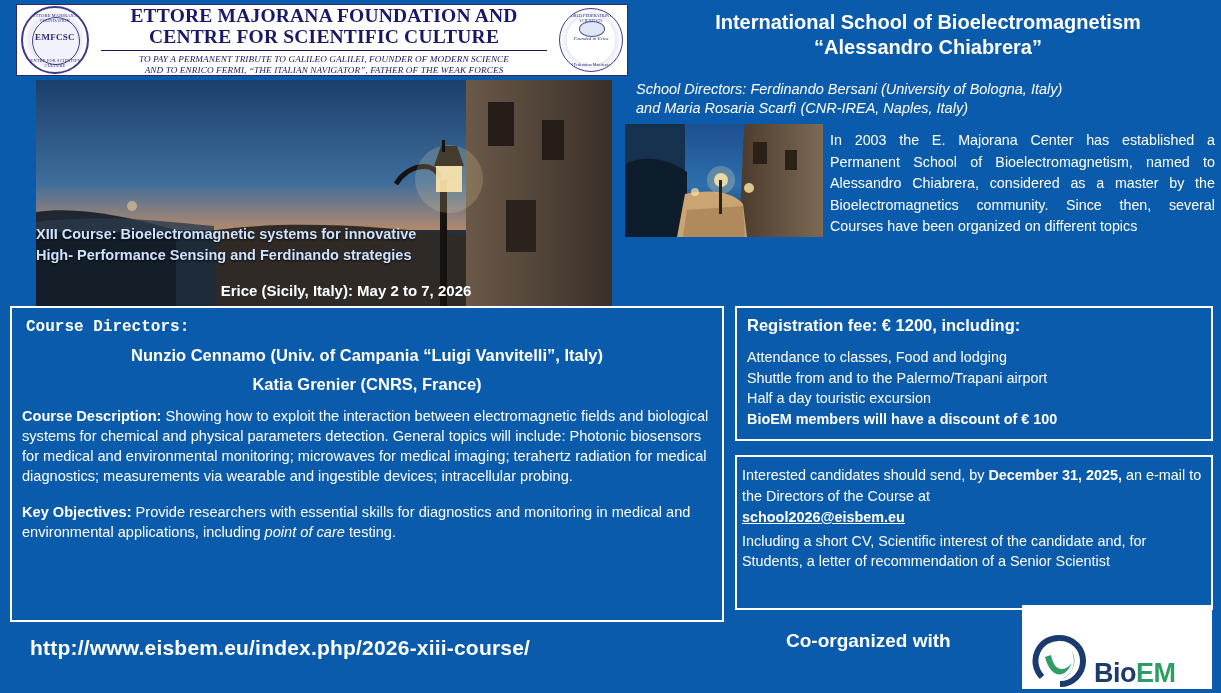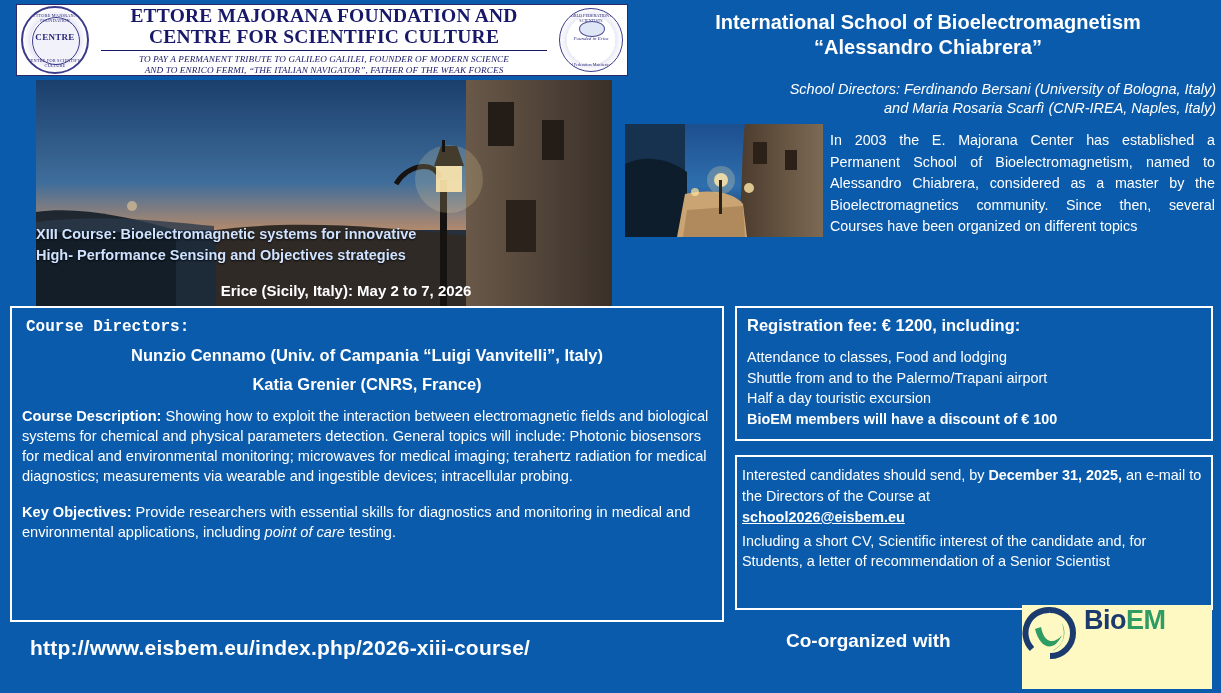--- a/index.html
+++ b/index.html
@@ -154,21 +154,21 @@
     font-size: 20px;
     font-weight: bold;
     line-height: 25px;
     color: #ffffff;
   }
   .right-directors {
     position: absolute;
     left: 636px;
     top: 80px;
     width: 580px;
-    text-align: right;
+    text-align: left;
     font-style: italic;
     font-size: 14.5px;
     line-height: 19px;
     color: #ffffff;
   }
 
   
   .erice-photo {
     position: absolute;
     left: 625px;
@@ -321,23 +321,24 @@
     font-size: 19px;
     font-weight: bold;
     color: #ffffff;
   }
   .bioem-logo {
     position: absolute;
     left: 1022px;
     top: 605px;
     width: 190px;
     height: 84px;
-    background: #fef9c3;
+    background: #ffffff;
     display: flex;
-    align-items: flex-start;
+    align-items: flex-end;
+    padding-left: 10px;
     box-sizing: border-box;
   }
   .bioem-mark {
     width: 56px;
     height: 56px;
     flex: 0 0 auto;
     margin-right: 6px;
   }
   .bioem-word {
     font-size: 27px;
@@ -349,21 +350,21 @@
 </style>
 </head>
 <body>
 
 <div class="poster">
 
   <div class="header-banner">
     <div class="emfcsc-seal">
       <div class="seal-inner"></div>
       <div class="seal-arc-top">ETTORE MAJORANA FOUNDATION</div>
-      <div class="seal-text">CENTRE</div>
+      <div class="seal-text">EMFCSC</div>
       <div class="seal-arc-bottom">CENTRE FOR SCIENTIFIC CULTURE</div>
     </div>
 
     <div class="header-text">
       <div class="header-title">ETTORE MAJORANA FOUNDATION AND CENTRE FOR SCIENTIFIC CULTURE</div>
       <div class="header-rule"></div>
       <div class="header-sub">TO PAY A PERMANENT TRIBUTE TO GALILEO GALILEI, FOUNDER OF MODERN SCIENCE</div>
       <div class="header-sub">AND TO ENRICO FERMI, “THE ITALIAN NAVIGATOR”, FATHER OF THE WEAK FORCES</div>
     </div>
 
@@ -449,21 +450,21 @@
       <path d="M398,86 L428,86 L421,66 L405,66 Z" fill="#1a1612"></path>
       <rect x="400" y="86" width="26" height="26" fill="#ffe7ad" opacity="0.9"></rect>
       <circle cx="413" cy="99" r="34" fill="#ffe7ad" opacity="0.18"></circle>
       <rect x="406" y="60" width="3" height="12" fill="#15120f"></rect>
 
       <path d="M0,142 C60,134 120,140 178,146 L178,152 L0,152 Z" fill="#2a3a4b" opacity="0.8"></path>
       <circle cx="96" cy="126" r="5" fill="#ffd9a0" opacity="0.5"></circle>
     </svg>
     <div class="caption-main">
       <div>XIII Course: Bioelectromagnetic systems for innovative</div>
-      <div>High- Performance Sensing and Objectives strategies</div>
+      <div>High- Performance Sensing and Ferdinando strategies</div>
     </div>
   </div>
 
   <div class="photo-caption-bar">Erice (Sicily, Italy): May 2 to 7, 2026</div>
 
   <div class="box" id="course-box">
     <div class="course-heading">Course Directors:</div>
     <div class="director-line">Nunzio Cennamo (Univ. of Campania “Luigi Vanvitelli”, Italy)</div>
     <div class="director-line">Katia Grenier (CNRS, France)</div>
     <div class="course-desc">

